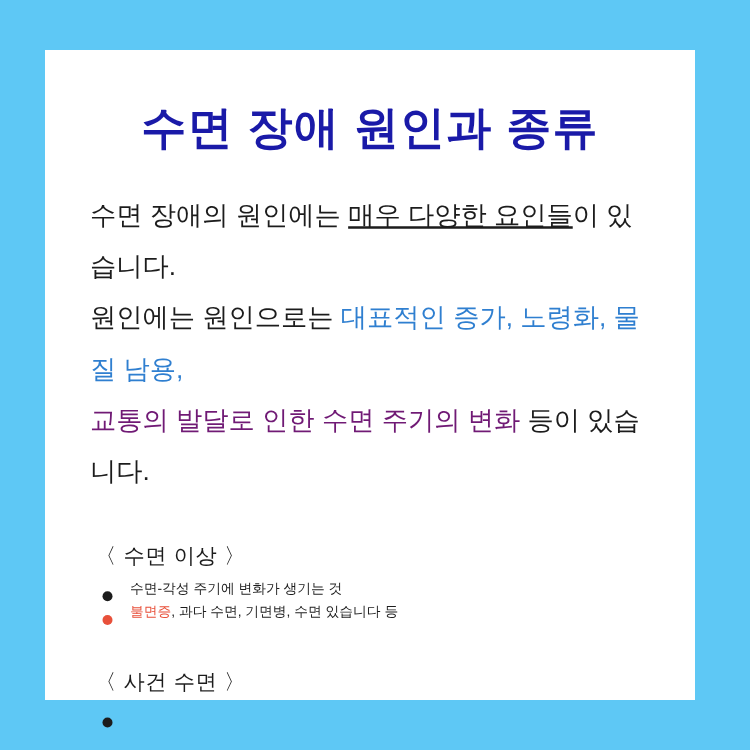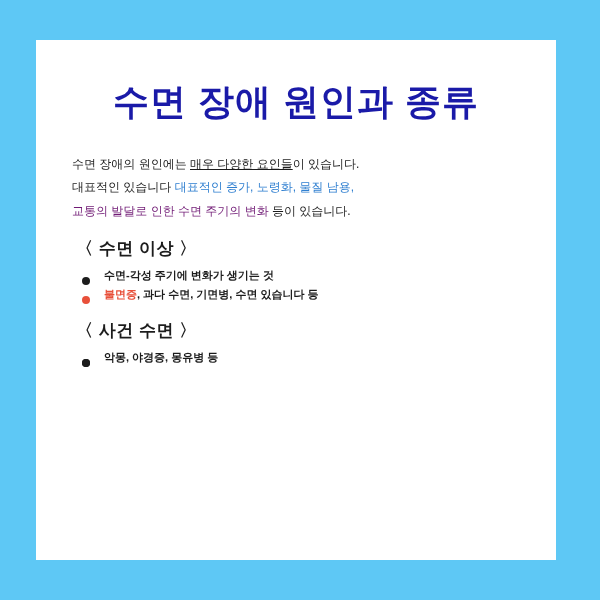--- a/index.html
+++ b/index.html
@@ -27,36 +27,35 @@
     text-align: center;
     color: #1a1aa8;
     font-size: 36px;
     font-weight: bold;
     letter-spacing: 1px;
     margin: 14px 0 26px 0;
     white-space: nowrap;
   }
   .para {
     color: #1c1c1c;
-    font-size: 12px;
+    font-size: 21px;
     line-height: 1.95;
     margin: 0;
   }
   .para .ul {
     text-decoration: underline;
   }
   .accent-red {
     color: #701a75;
   }
   .accent-blue {
     color: #2f7fd0;
   }
   .section {
-    margin-top: 14px;
-    font-weight: bold;
+    margin-top: 34px;
   }
   .section-head {
     color: #1c1c1c;
     font-size: 17px;
     margin: 0 0 6px 4px;
     letter-spacing: 0.5px;
   }
   .bullets {
     list-style: none;
     margin: 0;
@@ -87,21 +86,21 @@
 </style>
 </head>
 <body>
 
 <div class="card">
 
   <div class="title">수면 장애 원인과 종류</div>
 
   <p class="para">
     <span>수면 장애의 원인에는 </span><span class="ul">매우 다양한 요인들</span><span>이 있습니다.</span><br>
-    <span>대표적인 있습니다 </span><span class="accent-blue">대표적인 증가, 노령화, 물질 남용,</span><br>
+    <span>원인에는 원인으로는 </span><span class="accent-blue">대표적인 증가, 노령화, 물질 남용,</span><br>
     <span class="accent-red">교통의 발달로 인한 수면 주기의 변화</span><span> 등이 있습니다.</span>
   </p>
 
   <div class="section">
     <div class="section-head">〈 수면 이상 〉</div>
     <ul class="bullets">
       <li>
         <span class="dot"></span>
         <span>수면-각성 주기에 변화가 생기는 것</span>
       </li>
@@ -111,20 +110,16 @@
       </li>
     </ul>
   </div>
 
   <div class="section">
     <div class="section-head">〈 사건 수면 〉</div>
     <ul class="bullets">
       <li>
         <span class="dot"></span>
       </li>
-      <li>
-        <span class="dot"></span>
-        <span>악몽, 야경증, 몽유병 등</span>
-      </li>
     </ul>
   </div>
 
 </div>
 
 </body></html>

